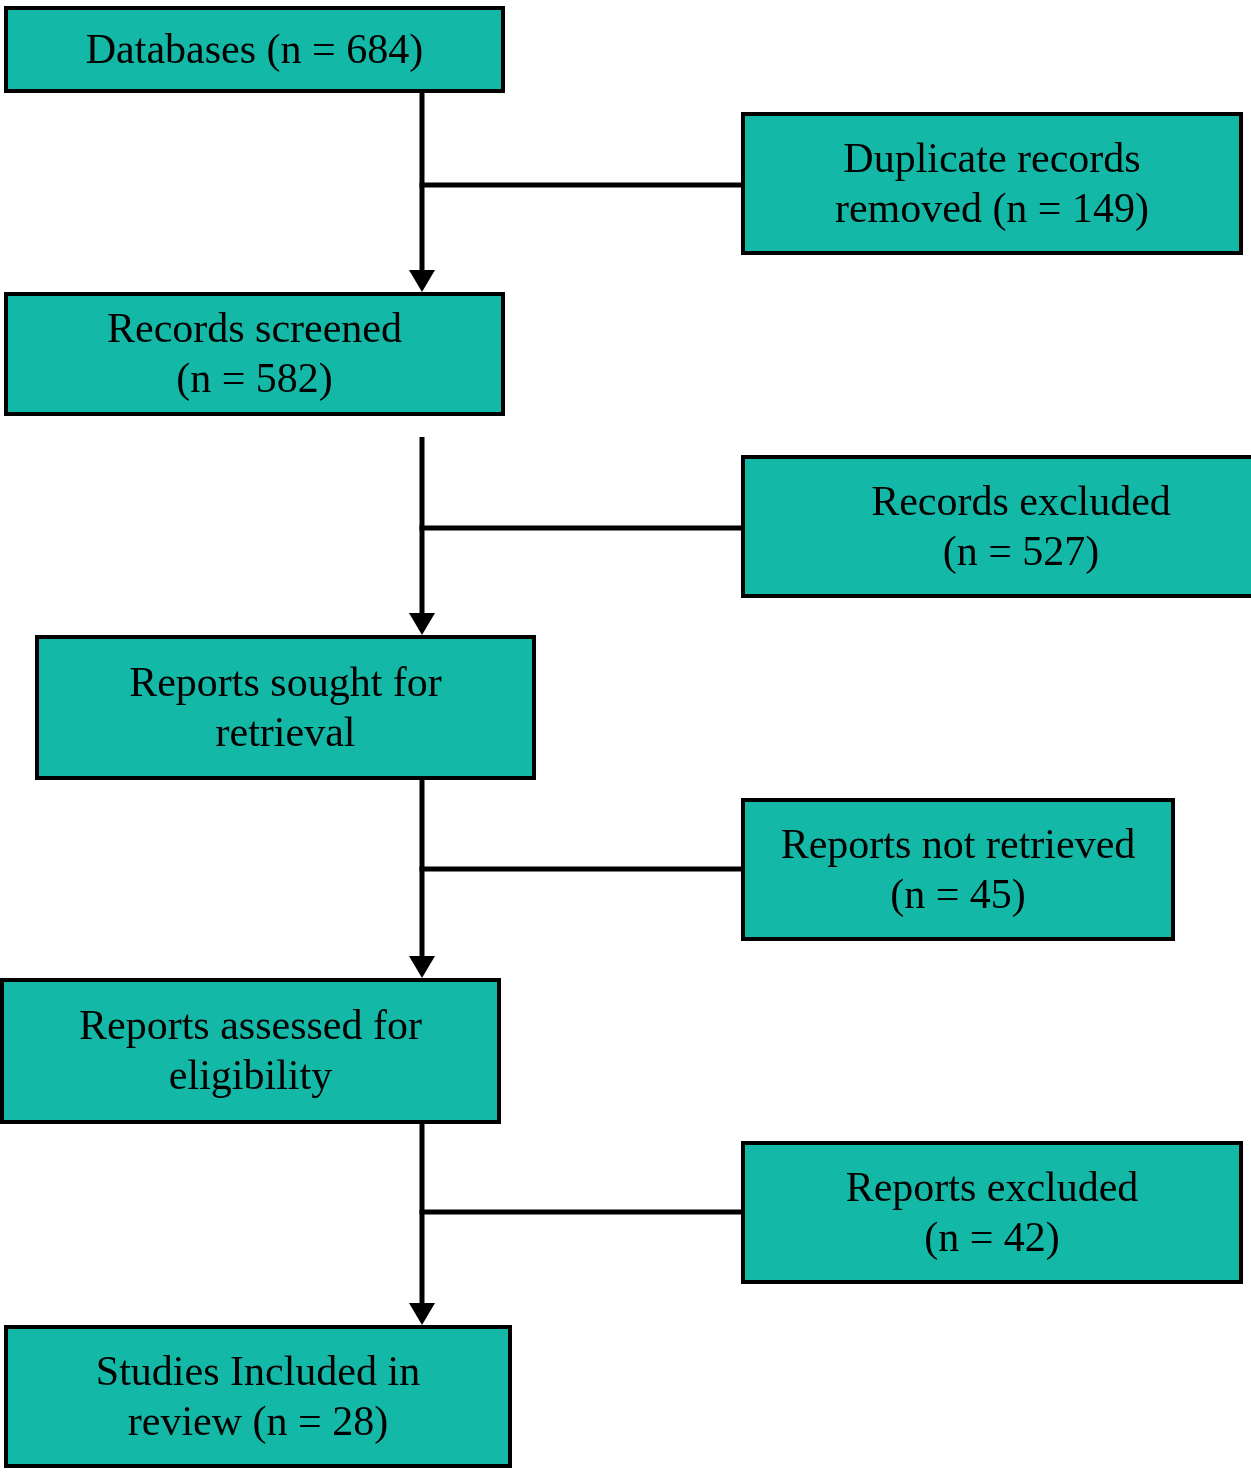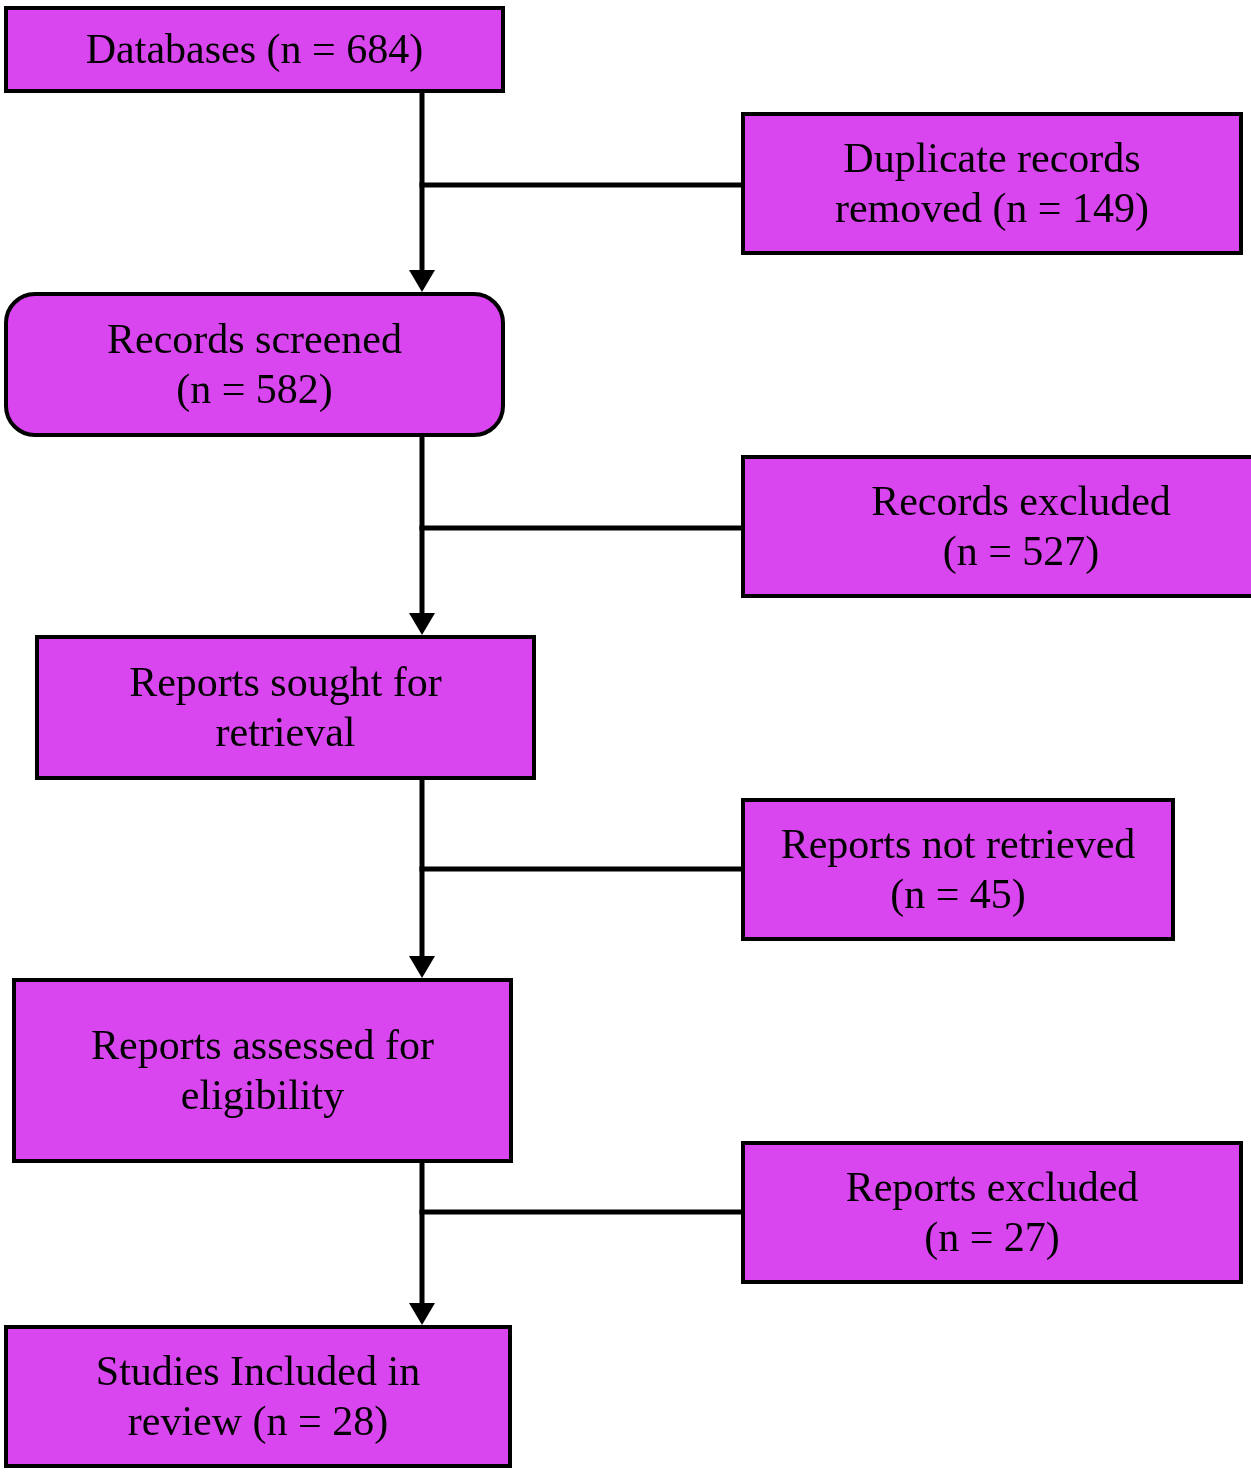--- a/index.html
+++ b/index.html
@@ -20,21 +20,21 @@
     position: absolute;
     left: 0;
     top: 0;
     width: 1251px;
     height: 1473px;
     pointer-events: none;
   }
   .node {
     position: absolute;
     box-sizing: border-box;
-    background: #d946ef;
+    background: #14b8a6;
     border: 4px solid #000000;
     display: flex;
     align-items: center;
     justify-content: center;
     text-align: center;
     color: #000000;
     font-size: 42px;
     line-height: 1.18;
     padding: 4px 10px;
   }
@@ -68,29 +68,29 @@
         <line x1="422" y1="1123" x2="422" y2="1305" stroke="#000000" stroke-width="5"></line>
         <line x1="419.5" y1="1212" x2="741" y2="1212" stroke="#000000" stroke-width="5"></line>
         <polygon points="409,1303 435,1303 422,1325" fill="#000000"></polygon>
       </g>
     </svg>
 
   <div id="main-flow-layer">
       <div class="node" style="left: 4px; top: 6px; width: 501px; height: 87px;">
         <span class="node-label">Databases (n = 684)</span>
       </div>
-      <div class="node" style="left: 4px; top: 292px; width: 501px; height: 145px; border-radius: 31px;">
+      <div class="node" style="left: 4px; top: 292px; width: 501px; height: 124px;">
         <span class="node-label">Records screened
 (n = 582)</span>
       </div>
       <div class="node" style="left: 4px; top: 635px; width: 501px; height: 145px; margin-left: 31px;">
         <span class="node-label">Reports sought for
 retrieval</span>
       </div>
-      <div class="node" style="left: 12px; top: 978px; width: 501px; height: 185px;">
+      <div class="node" style="left: 0; top: 978px; width: 501px; height: 146px;">
         <span class="node-label">Reports assessed for
 eligibility</span>
       </div>
       <div class="node" style="left: 4px; top: 1325px; width: 508px; height: 143px;">
         <span class="node-label">Studies Included in
 review (n = 28)</span>
       </div>
     </div>
   <div id="exclusion-layer">
       <div class="node" style="left: 741px; top: 112px; width: 502px; height: 143px;">
@@ -100,17 +100,17 @@
       <div class="node" style="left: 741px; top: 455px; width: 560px; height: 143px;">
         <span class="node-label">Records excluded
 (n = 527)</span>
       </div>
       <div class="node" style="left: 741px; top: 798px; width: 434px; height: 143px;">
         <span class="node-label">Reports not retrieved
 (n = 45)</span>
       </div>
       <div class="node" style="left: 741px; top: 1141px; width: 502px; height: 143px;">
         <span class="node-label">Reports excluded
-(n = 27)</span>
+(n = 42)</span>
       </div>
     </div>
 
 </div>
 
 </body></html>

